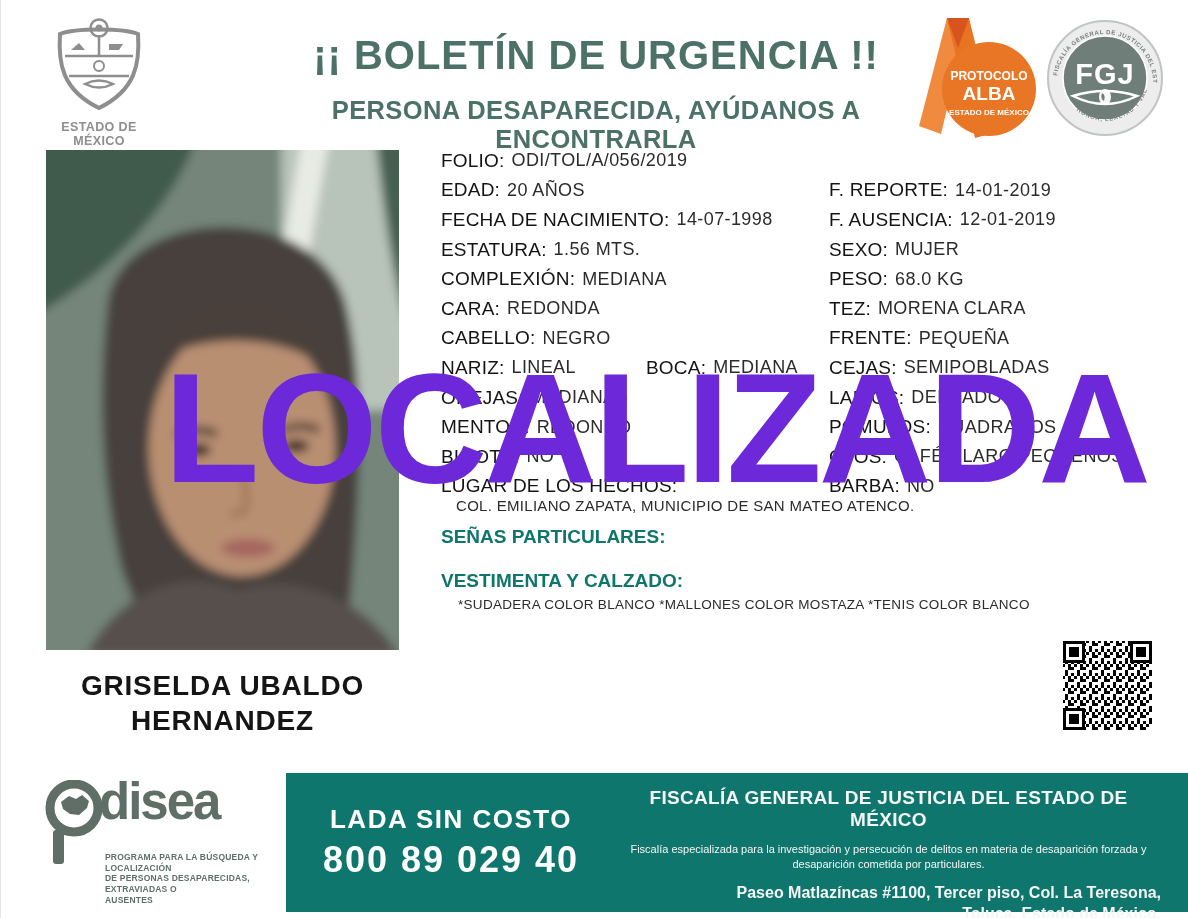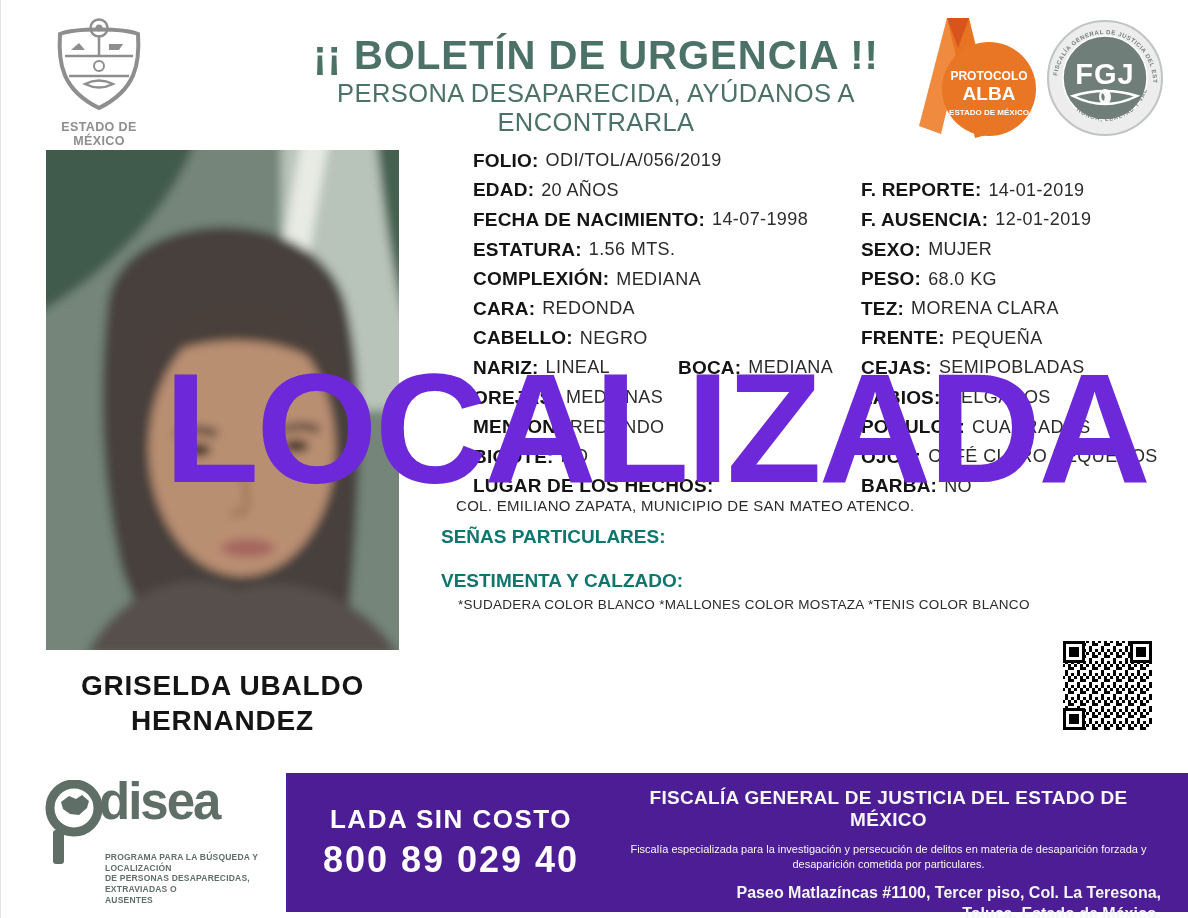--- a/index.html
+++ b/index.html
@@ -5,52 +5,52 @@
   html,body{margin:0;padding:0;background:#ffffff;}
   .page{
     position:relative;width:1188px;height:918px;overflow:hidden;background:#fff;
     font-family:"Liberation Sans", sans-serif;border-left:1px solid #e4e4e4;
   }
   
   .edomex{position:absolute;left:38px;top:18px;width:120px;text-align:center;color:#8E8E8E;}
   .edomex .state-label{font-size:12.5px;font-weight:bold;letter-spacing:.4px;margin-top:2px;color:#8E8E8E;}
   .title-wrap{position:absolute;left:270px;top:33px;width:650px;text-align:center;color:#4C7167;}
   .title-wrap h1{margin:0;font-size:40px;font-weight:bold;letter-spacing:1px;}
-  .title-wrap h2{margin:1px 0 0 0;font-size:25.5px;font-weight:normal;letter-spacing:.4px;text-align:center;}
+  .title-wrap h2{margin:18px 0 0 0;font-size:25.5px;font-weight:bold;letter-spacing:.4px;text-align:center;}
   .alba{position:absolute;left:896px;top:12px;width:142px;height:126px;}
   .fgj{position:absolute;left:1042px;top:16px;width:124px;height:122px;}
   
   .photo{position:absolute;left:45px;top:150px;width:353px;height:500px;overflow:hidden;}
   .person-name{position:absolute;left:35px;top:668px;width:373px;text-align:center;
     font-size:28px;font-weight:bold;color:#151515;letter-spacing:.8px;line-height:1.25;}
   
   .fcol{position:absolute;}
   .fcol-left{left:440px;top:146px;width:395px;}
   .fcol-right{left:828px;top:175.6px;width:360px;}
   .frow{height:29.6px;display:flex;align-items:center;position:relative;white-space:nowrap;}
-  .flabel{font-size:19px;font-weight:bold;color:#141414;letter-spacing:.2px;margin-left:32px;}
+  .flabel{font-size:19px;font-weight:normal;color:#141414;letter-spacing:.2px;}
   .fvalue{font-size:18px;color:#2b2b2b;margin-left:7px;letter-spacing:.4px;}
   .boca-pair{position:absolute;left:205px;top:0;height:100%;display:flex;align-items:center;}
   .detail-line{position:absolute;font-size:15px;color:#2b2b2b;letter-spacing:.3px;white-space:nowrap;}
   .lugar-detail{left:455px;top:497px;}
   .section-label{position:absolute;font-size:19px;font-weight:bold;color:#0f766e;white-space:nowrap;}
   .senas-label{left:440px;top:526px;}
   .senas-detail{left:457px;top:550px;font-size:13.5px;}
   .vestimenta-label{left:440px;top:570px;}
   .vestimenta-detail{left:457px;top:597px;font-size:13.5px;}
   
   .localizada{
     position:absolute;left:163px;top:350px;z-index:6;color:#6d28d9;
     font-size:156px;font-weight:bold;letter-spacing:-3px;white-space:nowrap;line-height:1;
     pointer-events:none;
   }
   
   .qr{position:absolute;left:1058px;top:637px;width:97px;height:97px;}
   
-  .footer-bar{position:absolute;left:285px;top:773px;width:903px;height:139px;background:#4c1d95;}
+  .footer-bar{position:absolute;left:285px;top:773px;width:903px;height:139px;background:#0f766e;}
   .lada{position:absolute;left:0;top:0;width:330px;height:100%;display:flex;flex-direction:column;
     justify-content:center;align-items:center;color:#fff;}
   .lada-label{font-size:26px;font-weight:bold;letter-spacing:1.5px;}
   .lada-number{font-size:36px;font-weight:bold;letter-spacing:2px;margin-top:4px;}
   .fiscalia{position:absolute;left:330px;top:0;width:545px;height:100%;color:#F4F6F5;padding-right:28px;}
   .fiscalia-title{font-size:19px;font-weight:bold;text-align:center;margin-top:14px;letter-spacing:.3px;}
   .fiscalia-desc{font-size:11px;text-align:center;margin-top:11px;line-height:1.4;}
   .fiscalia-address{font-size:16px;font-weight:bold;text-align:right;margin-top:10px;line-height:1.3;}
   .odisea{position:absolute;left:40px;top:780px;width:245px;}
   .odisea-top{display:flex;align-items:flex-start;}

